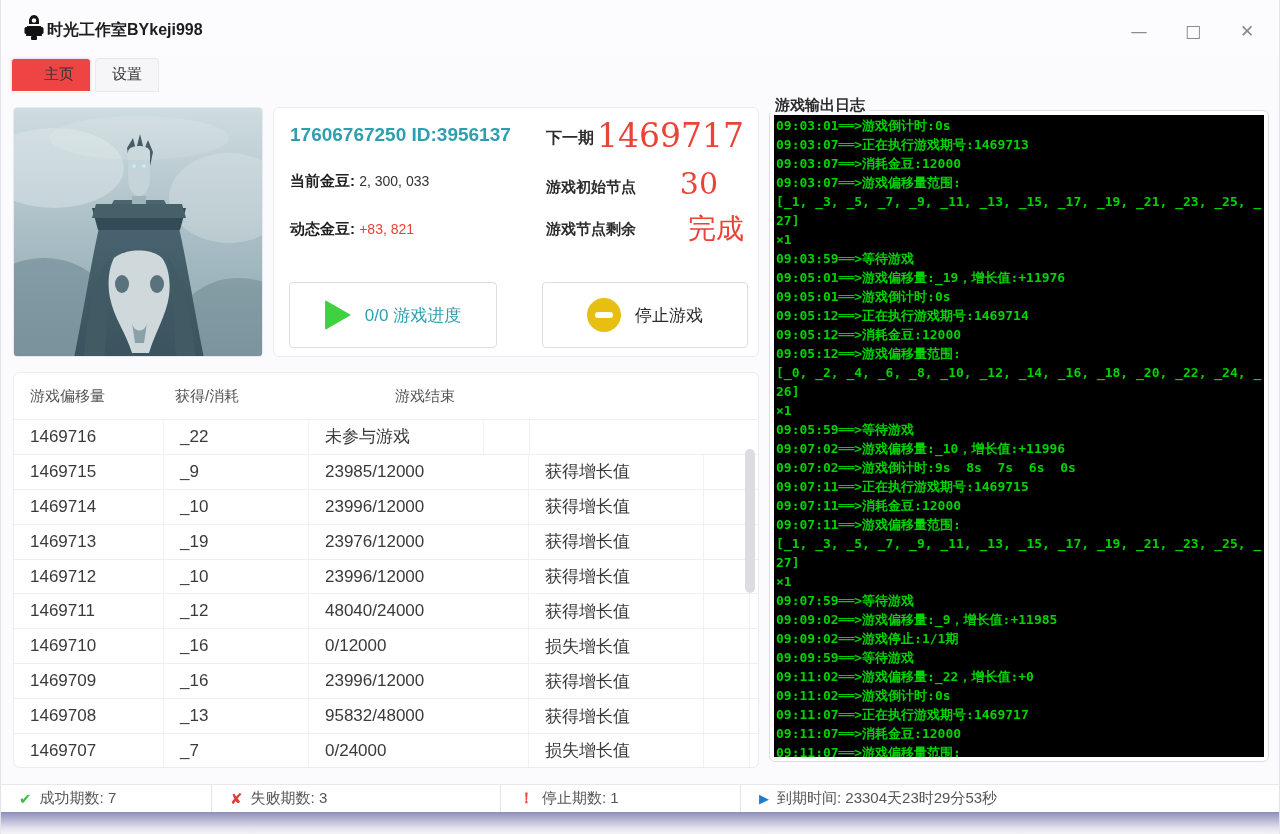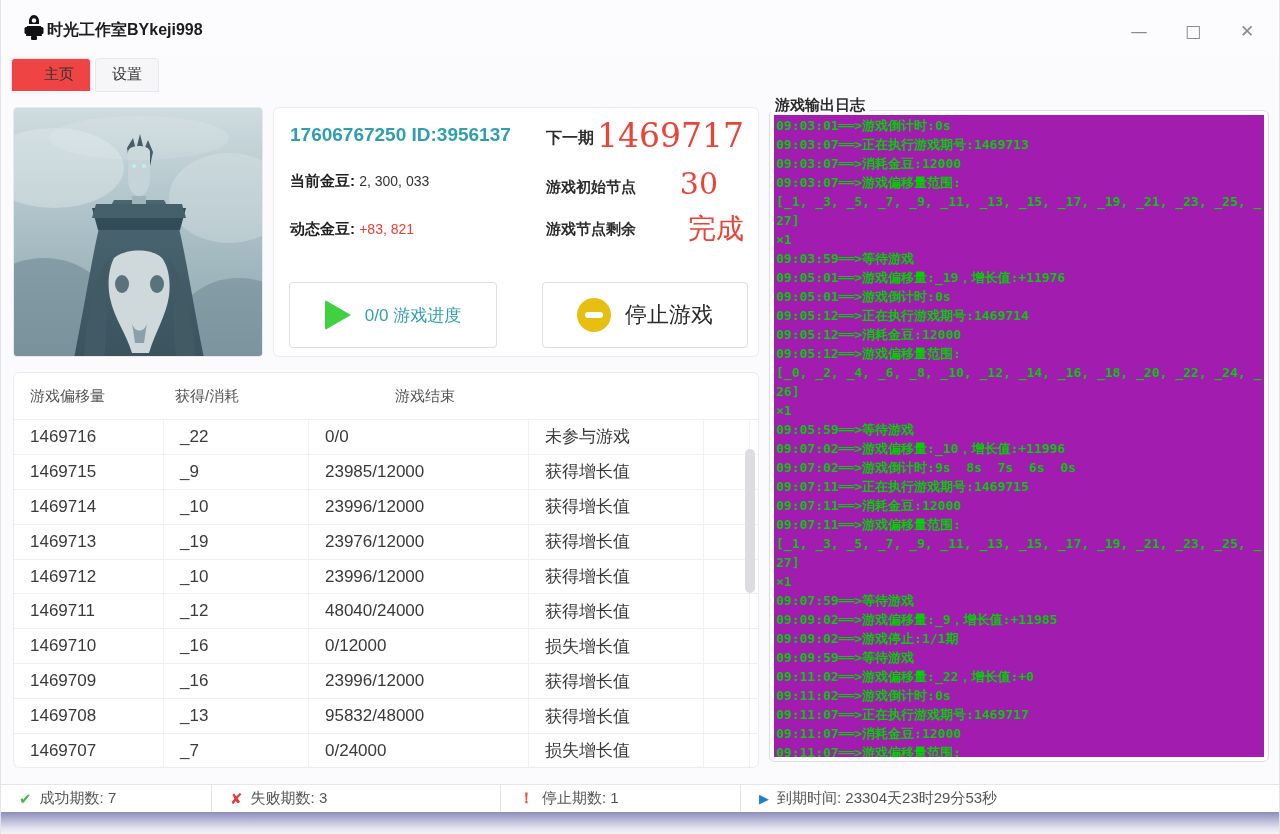--- a/index.html
+++ b/index.html
@@ -44,21 +44,21 @@
   .btn { position:absolute; top:174px; height:66px; background:#fff; border:1px solid #dddde4;
          border-radius:4px; display:flex; align-items:center; justify-content:center; gap:14px; cursor:pointer; }
   .btn-progress { left:15px; width:208px; }
   .btn-stop { left:268px; width:206px; }
   .play-ico { width:0; height:0; border-left:26px solid #3fd13f; border-top:15px solid transparent;
               border-bottom:15px solid transparent; border-radius:2px; }
   .stop-ico { width:34px; height:34px; border-radius:50%; background:#e7bf13; position:relative; }
   .stop-ico::after { content:""; position:absolute; left:8px; top:14px; width:18px; height:6px;
                      border-radius:3px; background:#fff; }
   .btn-progress .btn-label { color:#2f9fb0; font-size:17px; }
-  .btn-stop .btn-label { color:#2b2b2b; font-size:22px;text-align:right; }
+  .btn-stop .btn-label { color:#2b2b2b; font-size:17px;text-align:right; }
 
   
   .table-panel { position:absolute; left:12px; top:372px; width:746px; height:396px;
                  background:#fff; border:1px solid #ebebf1; border-radius:6px; overflow:hidden; }
   .thead { display:flex; height:46px; align-items:center; color:#555; font-size:15px; }
   .tbody { position:relative; }
   .trow { display:flex; height:34.9px; align-items:center; border-top:1px solid #efeff3;
           font-size:17px; color:#3a3a3a; }
   .tcell { padding-left:16px; height:100%; display:flex; align-items:center;
            border-right:1px solid #f1f1f5; overflow:hidden; white-space:nowrap; }
@@ -67,21 +67,21 @@
   .cf { width:46px; border-right:1px solid #f1f1f5; padding:0; }
   .tscroll { position:absolute; right:3px; top:76px; width:10px; height:144px;
              background:#dcdce1; border-radius:5px; }
 
   
   .log-group { position:absolute; left:768px; top:96px; width:500px; height:670px; }
   .log-title { position:absolute; left:2px; top:0; font-size:15px; font-weight:bold; color:#2b2b2b;
                background:#fbfbfd; padding:0 4px; z-index:2; }
   .log-frame { position:absolute; left:0; top:14px; width:500px; height:652px;
                border:1px solid #dcdce4; border-radius:6px; background:#fff; padding:4px; }
-  .log-output { width:100%; height:100%; background:#a21caf; overflow:hidden;
+  .log-output { width:100%; height:100%; background:#000000; overflow:hidden;
                 font-family:"DejaVu Sans Mono","Liberation Mono",monospace;
                 font-size:13px; font-weight:bold; color:#00d300; line-height:19px;
                 padding:1px 2px; white-space:pre-wrap; word-break:break-all; }
 
   
   .statusbar { position:absolute; left:0; top:784px; width:1280px; height:28px; background:#fff;
                border-top:1px solid #e6e6ec; display:flex; font-size:15px; color:#555; }
   .seg { display:flex; align-items:center; gap:8px; padding-left:18px;
          border-right:1px solid #e4e4ea; height:100%; }
   .seg-success { width:211px; } .seg-fail { width:289px; } .seg-stop { width:240px; }
@@ -190,21 +190,20 @@
   <div class="table-panel">
     <div class="thead">
       <div class="tcell c1">游戏偏移量</div>
       <div class="tcell c2">获得/消耗</div>
       <div class="tcell c3">游戏结束</div>
     </div>
     <div class="tbody">
         <div class="trow">
           <div class="tcell c0">1469716</div>
           <div class="tcell c1">_22</div>
-          <div class="tcell c2">0/0</div>
           <div class="tcell c3">未参与游戏</div>
           <div class="tcell cf"></div>
         </div>
         <div class="trow">
           <div class="tcell c0">1469715</div>
           <div class="tcell c1">_9</div>
           <div class="tcell c2">23985/12000</div>
           <div class="tcell c3">获得增长值</div>
           <div class="tcell cf"></div>
         </div>

